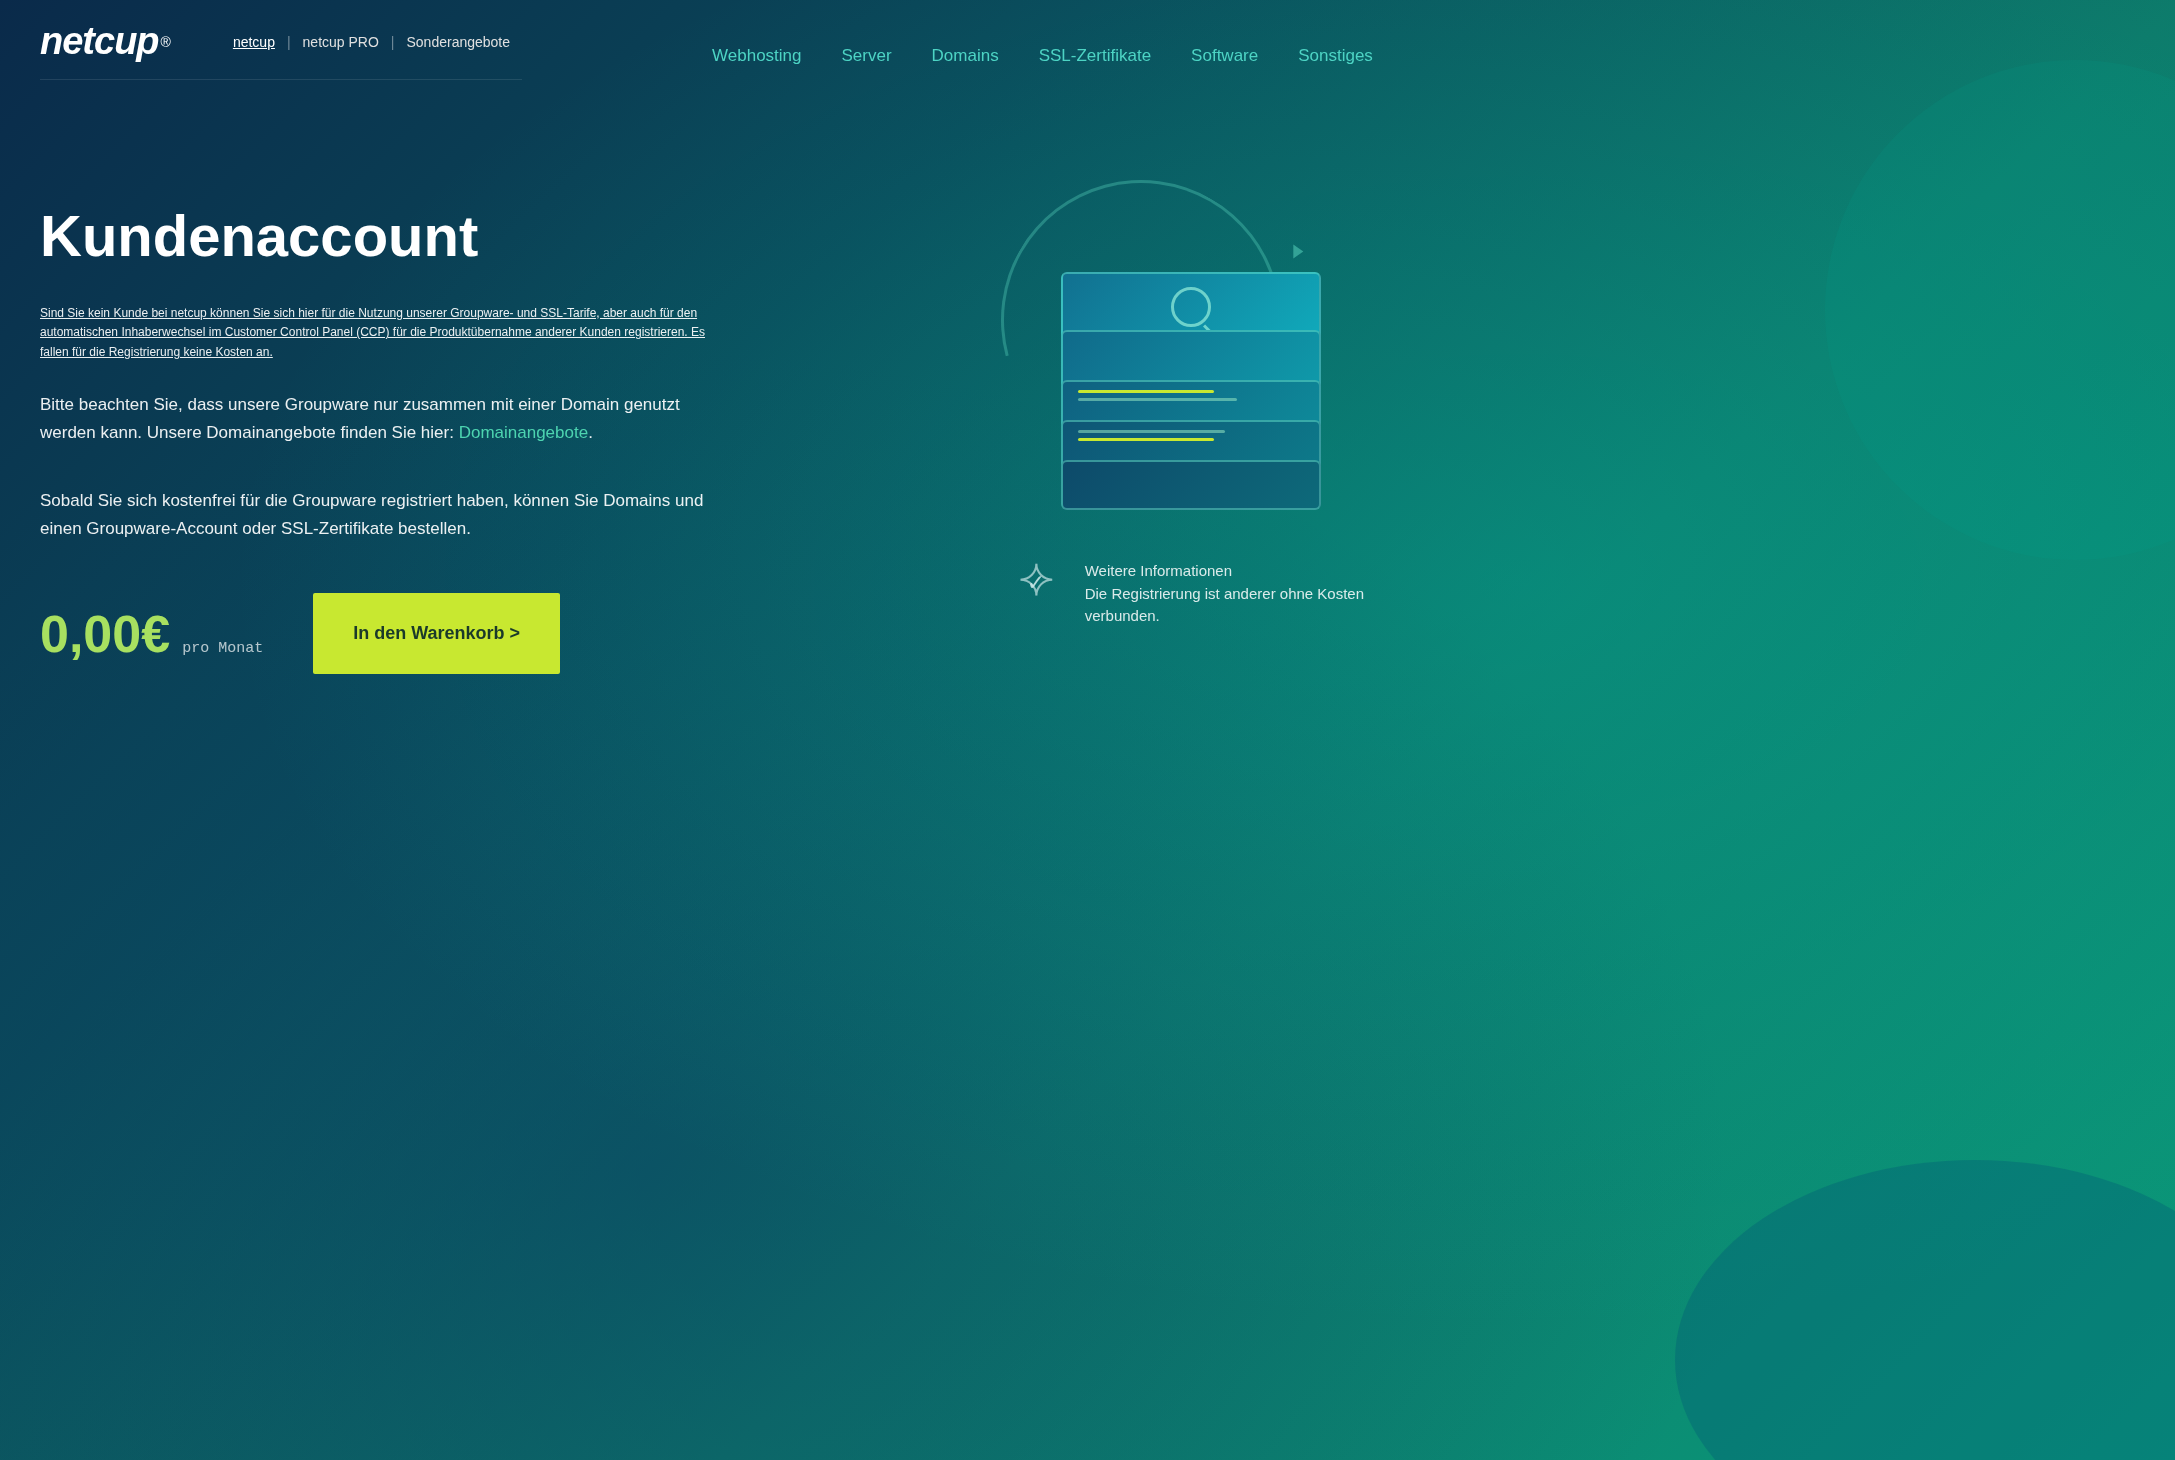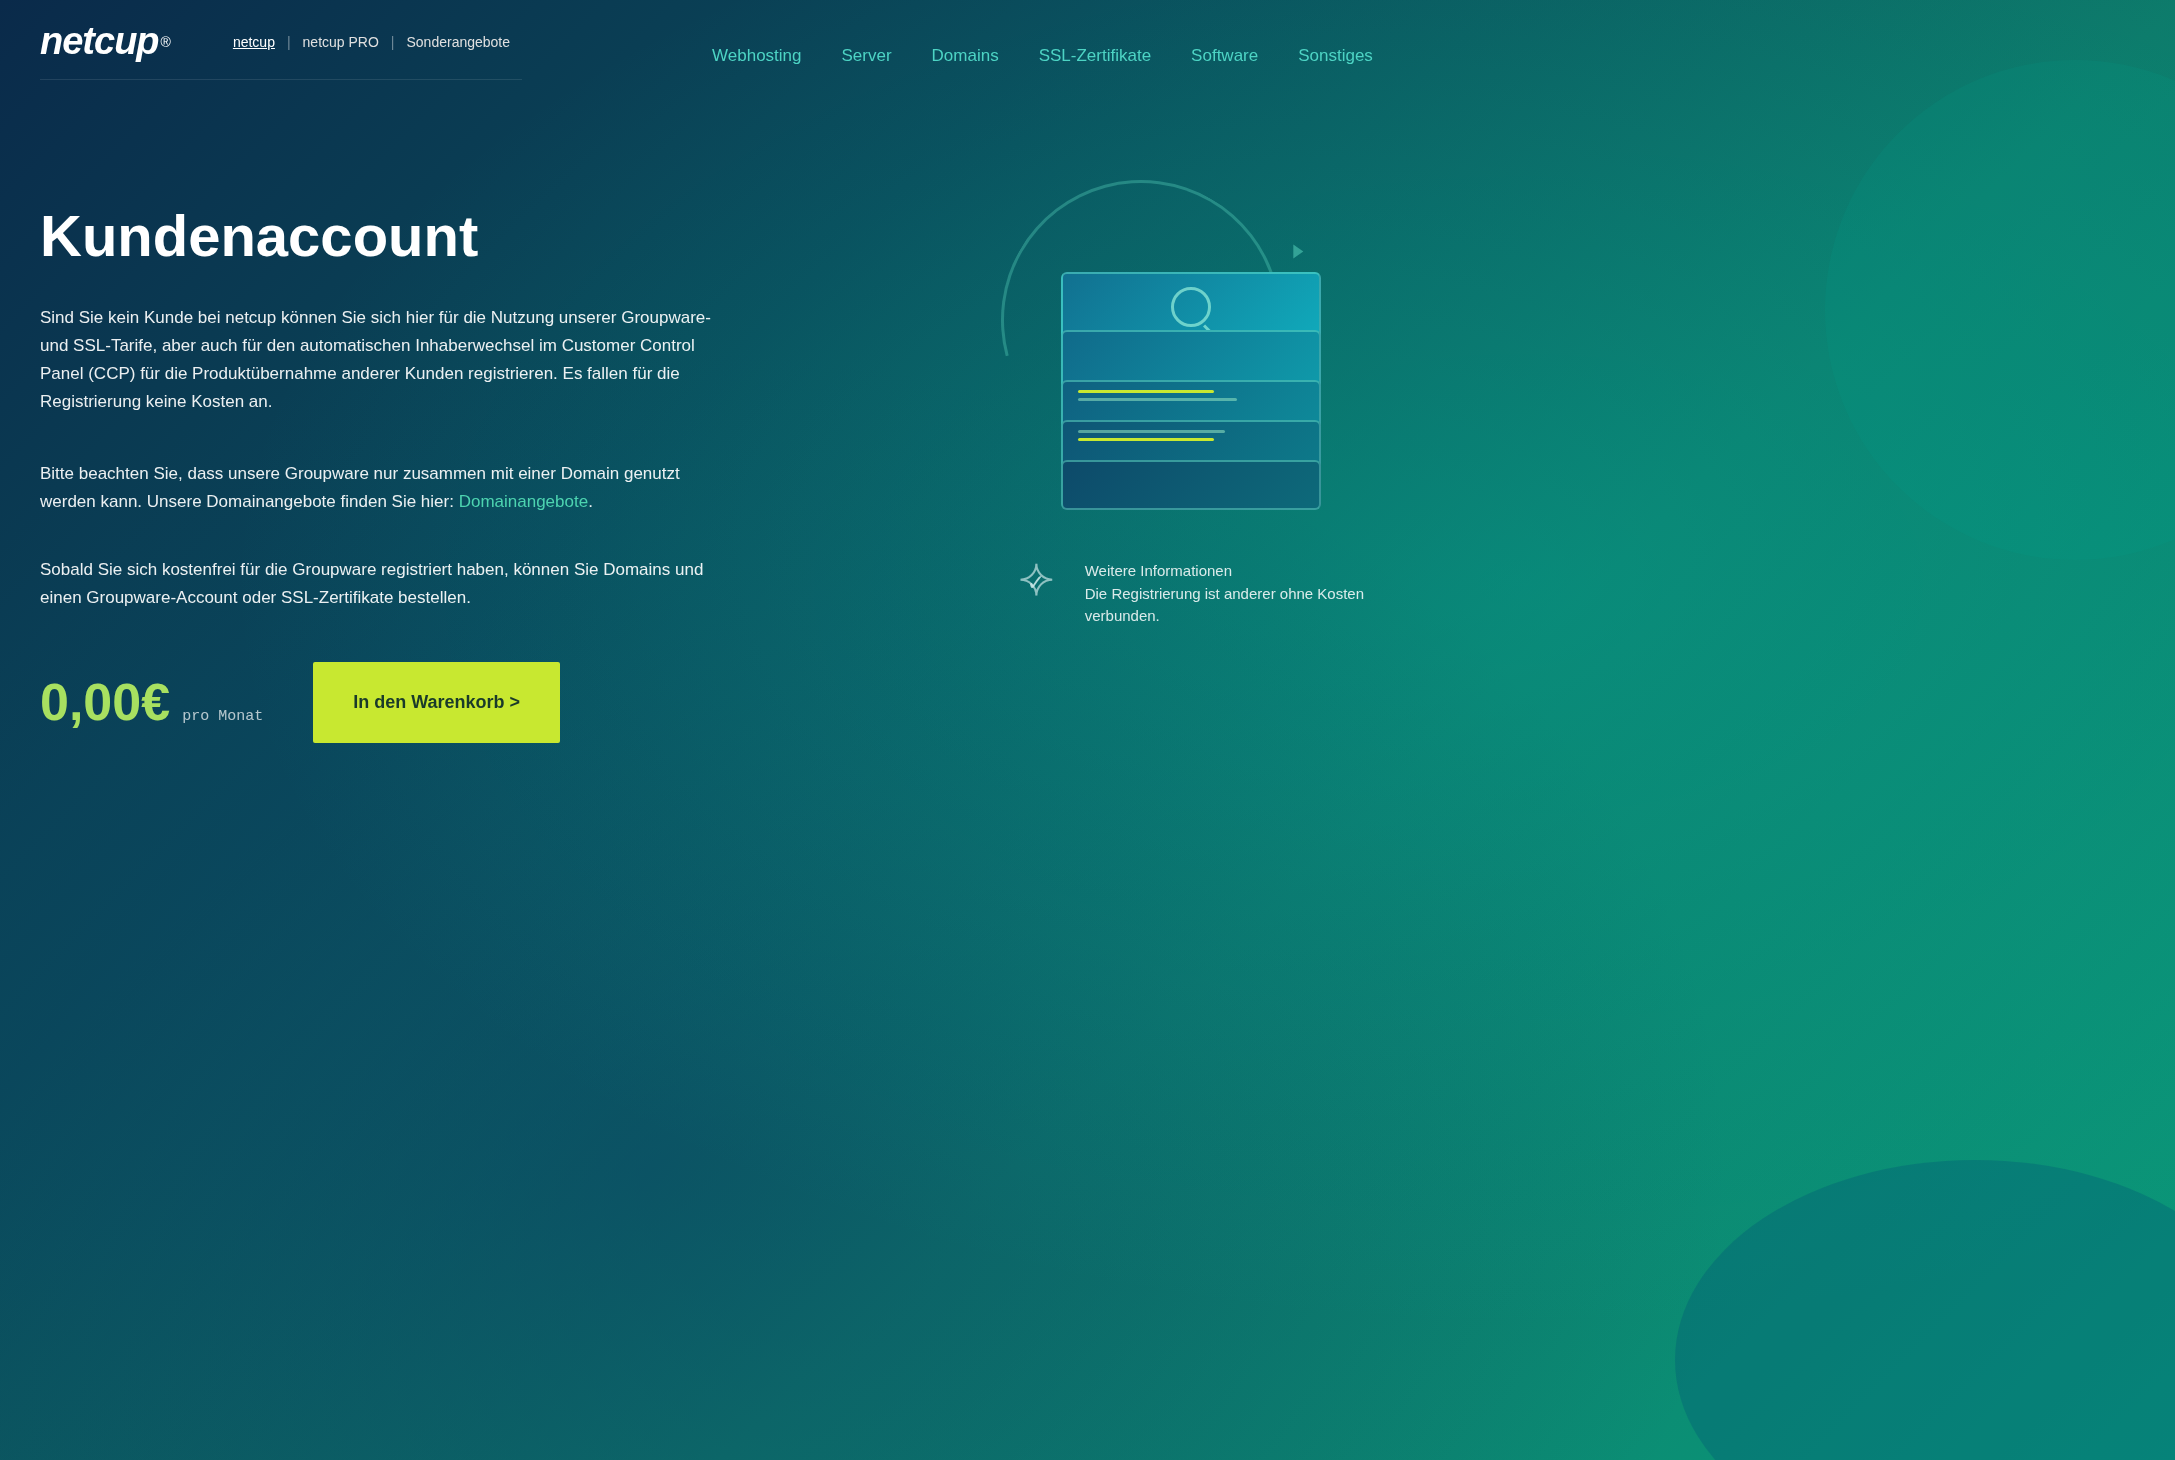--- a/index.html
+++ b/index.html
@@ -121,24 +121,25 @@
 
     .hero-title {
       font-size: 58px;
       font-weight: 900;
       line-height: 1.1;
       margin-bottom: 36px;
       color: #ffffff;
     }
 
     .hero-description {
-      font-size: 17px;
+      font-size: 12px;
       line-height: 1.65;
       color: rgba(255,255,255,0.92);
-      margin-bottom: 44px;
+      margin-bottom: 28px;
+      text-decoration: underline;
     }
 
     .hero-note {
       font-size: 17px;
       line-height: 1.65;
       color: rgba(255,255,255,0.92);
       margin-bottom: 40px;
     }
 
     .hero-link {

